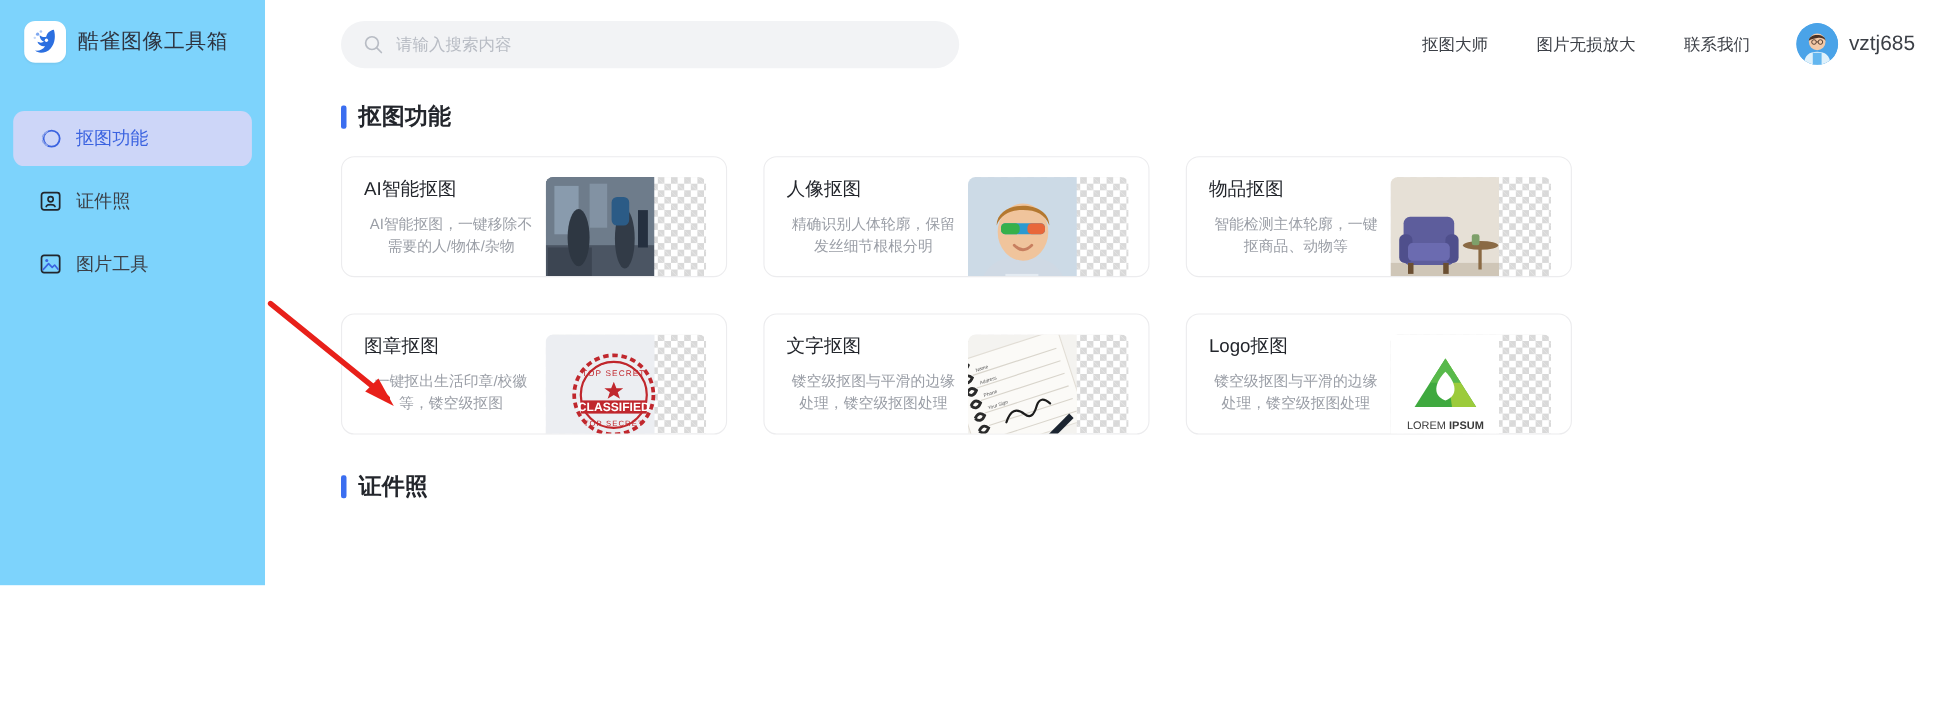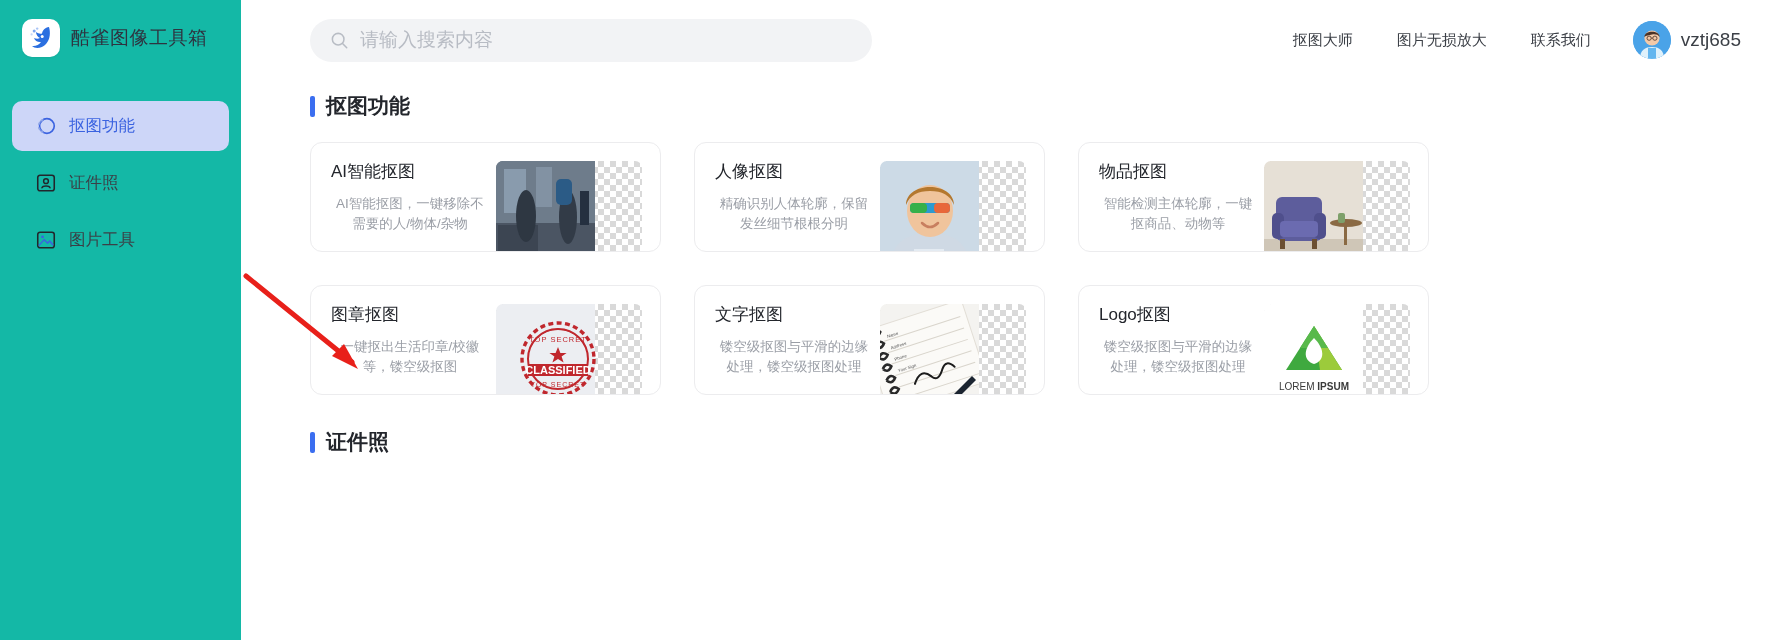--- a/index.html
+++ b/index.html
@@ -6,22 +6,22 @@
   html, body {
     width: 1781px; height: 640px;
     font-family: "Liberation Sans", "DejaVu Sans", sans-serif;
     background: #ffffff;
     overflow: hidden;
   }
   #app { position: relative; width: 1781px; height: 640px; display: flex; }
 
   
   .sidebar {
-    width: 241px; height: 640px;
-    background: #14b8a6;
+    width: 241px; height: 532px;
+    background: #7dd3fc;
     flex: 0 0 241px;
     position: relative;
   }
   .brand {
     display: flex; align-items: center;
     padding: 19px 0 0 22px;
     gap: 11px;
   }
   .brand-logo {
     width: 38px; height: 38px; border-radius: 10px;
@@ -63,21 +63,21 @@
   .search-box {
     width: 562px; height: 43px; border-radius: 22px;
     background: #f2f3f5;
     display: flex; align-items: center; gap: 11px;
     padding: 0 20px;
     flex: 0 0 562px;
   }
   .search-icon { width: 19px; height: 19px; flex: 0 0 19px; }
   .search-input {
     border: none; outline: none; background: transparent;
-    font-size: 19px; color: #3b3f46; width: 100%;
+    font-size: 15px; color: #3b3f46; width: 100%;
     font-family: inherit;
   }
   .search-input::placeholder { color: #b8bcc4; }
   .topnav { margin-left: auto; display: flex; align-items: center; gap: 0; }
   .topnav-link {
     font-size: 15px; color: #3b3f46; cursor: pointer;
     padding: 0 22px; white-space: nowrap;
   }
   .user { display: flex; align-items: center; gap: 10px; margin-left: 20px; cursor: pointer; }
   .avatar {

